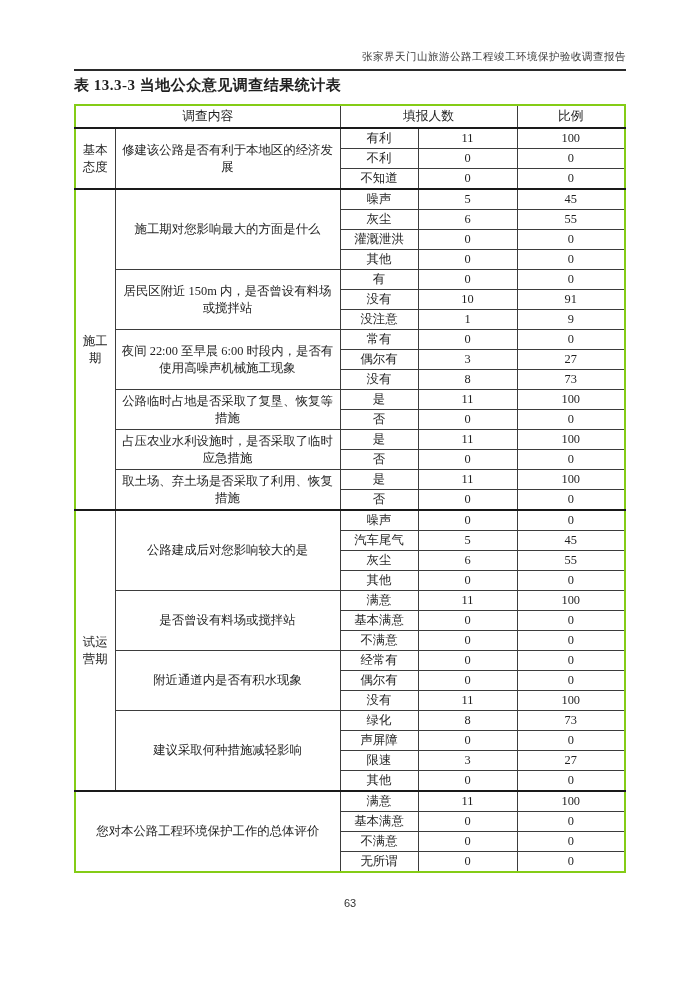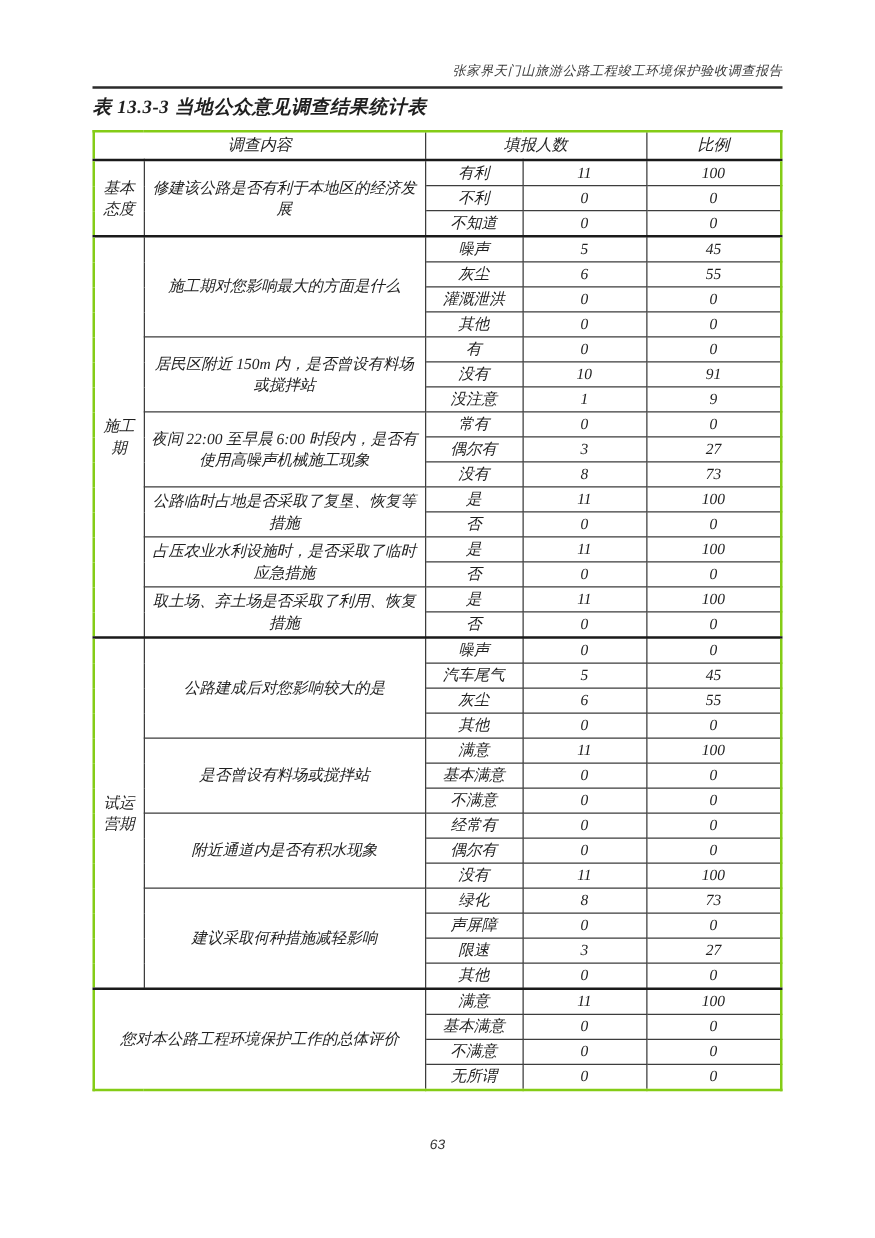--- a/index.html
+++ b/index.html
@@ -3,21 +3,21 @@
 <meta charset="utf-8">
 <style>
   html, body { margin: 0; padding: 0; }
   body {
     width: 700px; height: 990px;
     background: #ffffff;
     color: #1f1f1f;
     font-family: "Liberation Serif", "DejaVu Serif", serif;
     position: relative;
   }
-  .content { width: 552px; margin: 0 auto; font-style: italic; }
+  .content { width: 552px; margin: 0 auto; }
 
   .page-header {
     padding-top: 50px;
     text-align: right;
     font-size: 10.5px;
     color: #3a3a3a;
     letter-spacing: 0.5px;
     padding-bottom: 5px;
     border-bottom: 2px solid #2b2b2b;
   }
@@ -58,21 +58,21 @@
   .survey thead th {
     font-weight: normal;
     height: 19px;
     font-size: 12.8px;
   }
   .survey tbody.group-sep { border-top: 2px solid #1a1a1a; }
   .c-group { padding: 0 2px; }
   .c-question { padding: 0 6px; }
 
   .page-number {
-    margin-top: 37px;
+    margin-top: 24px;
     text-align: center;
     font-size: 11px;
     color: #333;
     font-family: "Liberation Sans", "DejaVu Sans", sans-serif;
   }
 </style>
 </head>
 <body>
 
 <div class="content">

